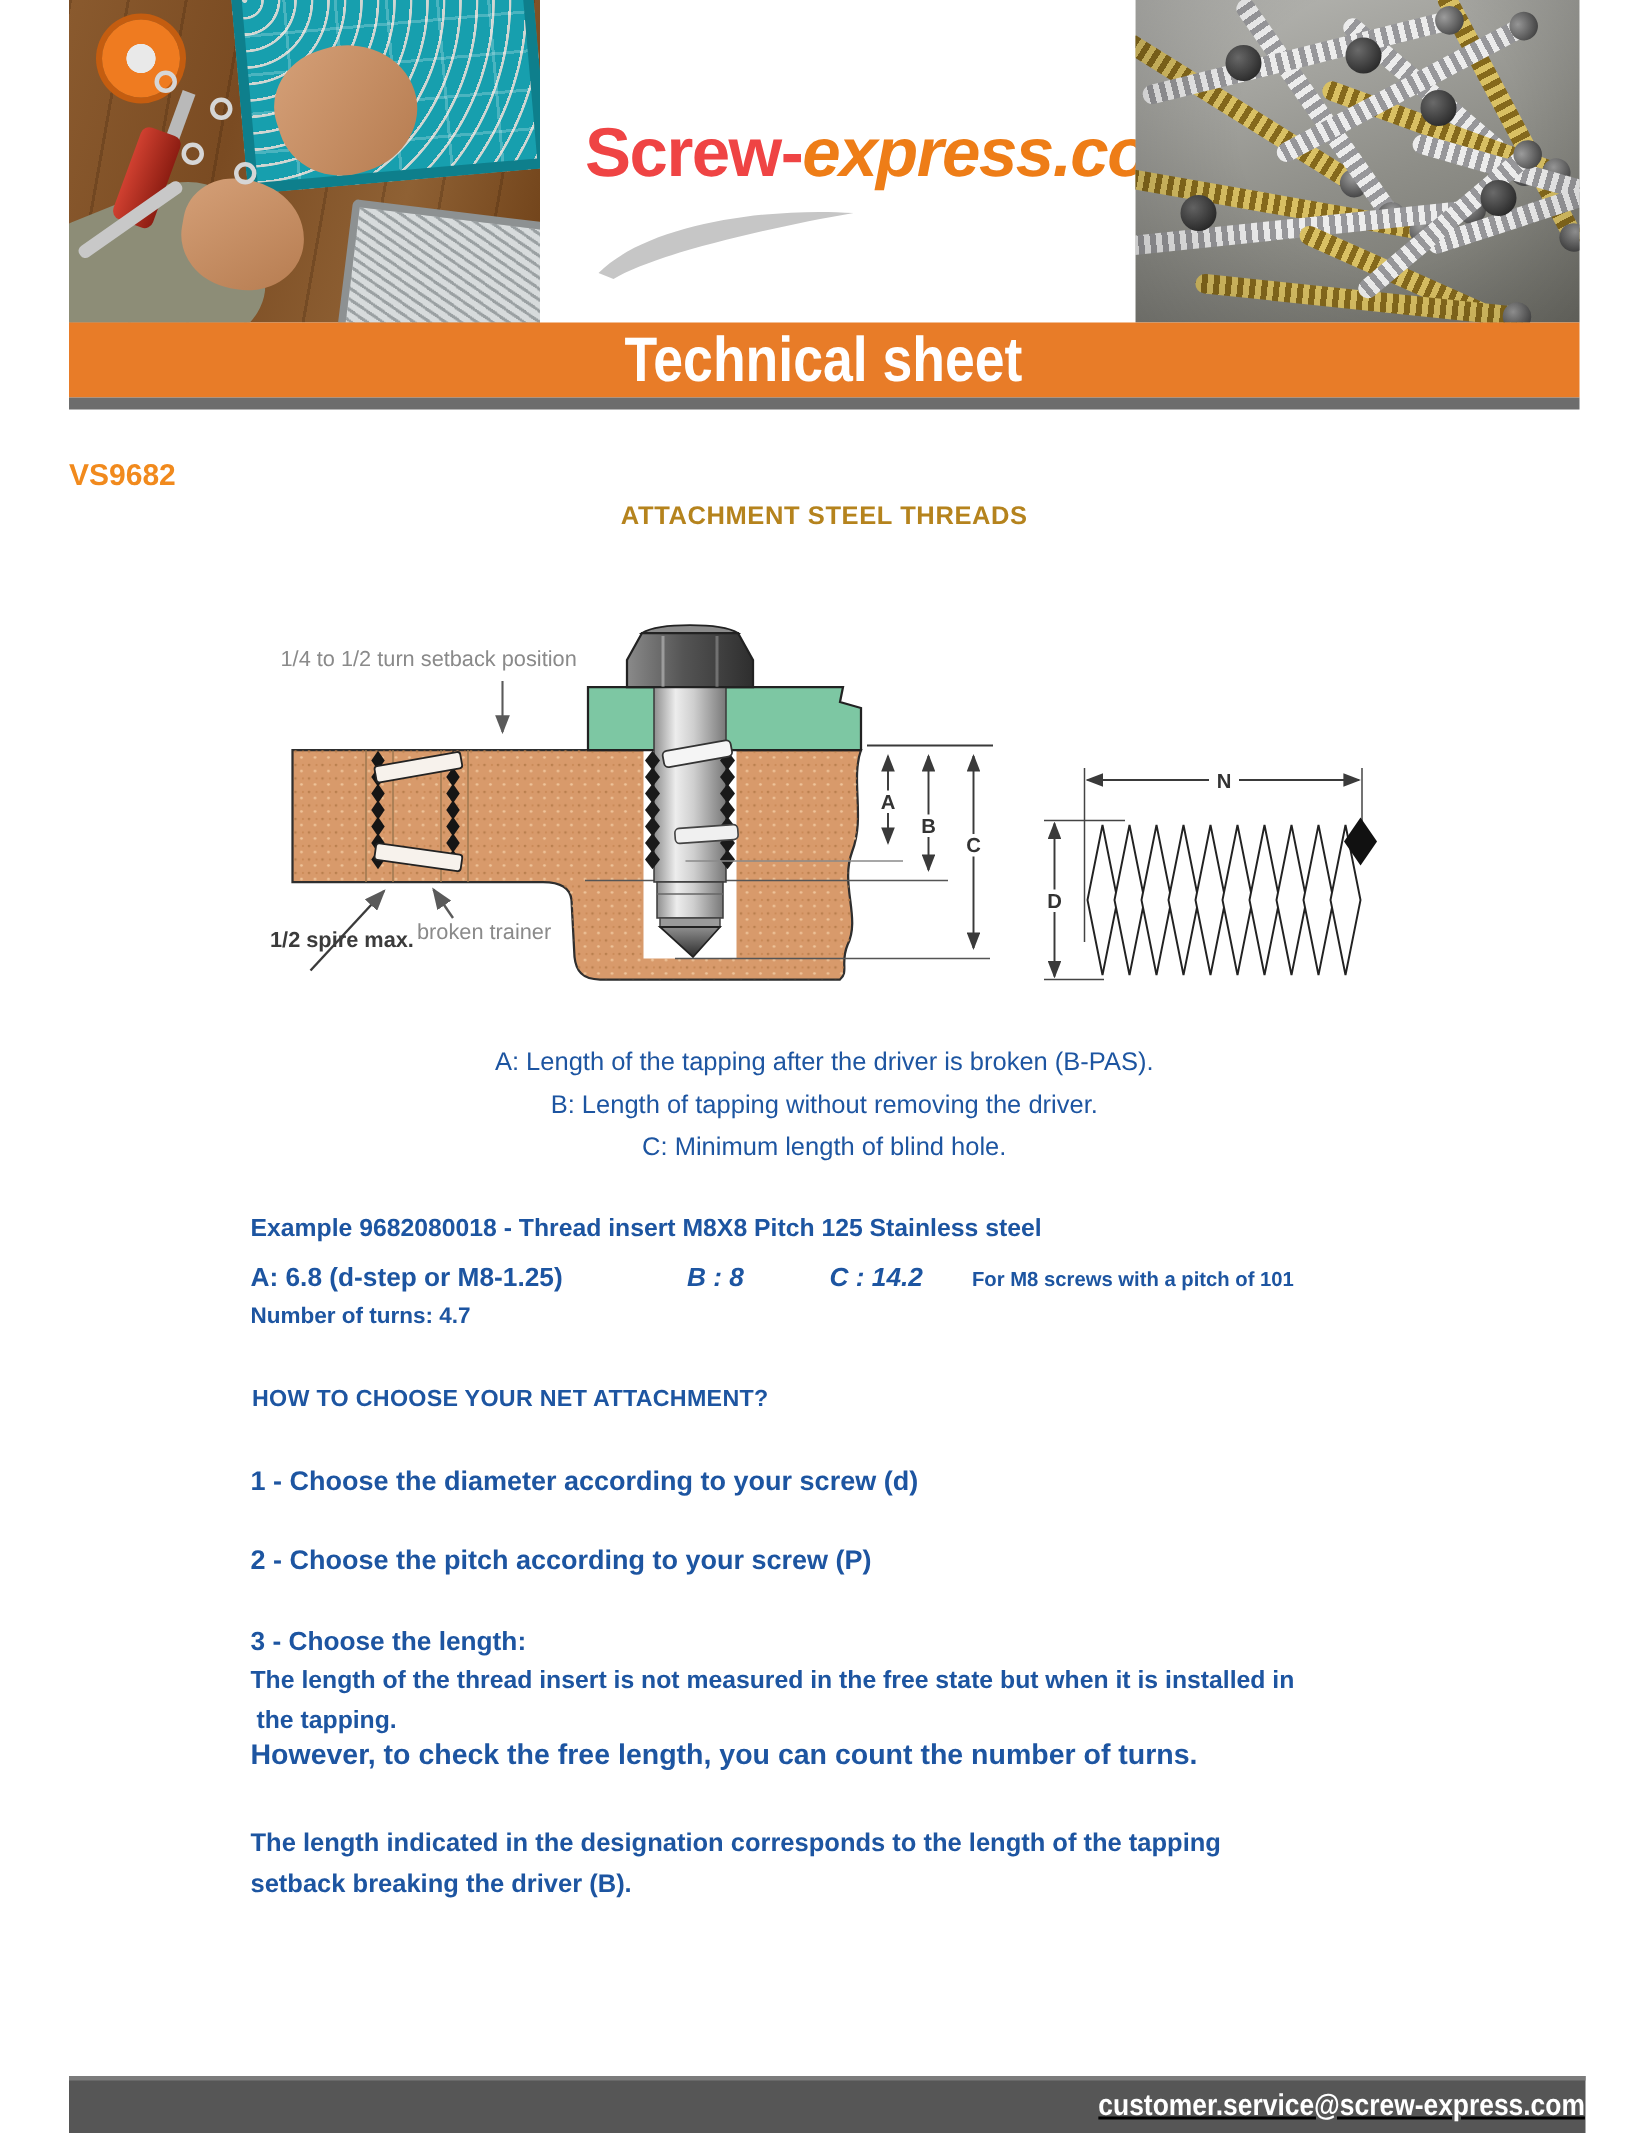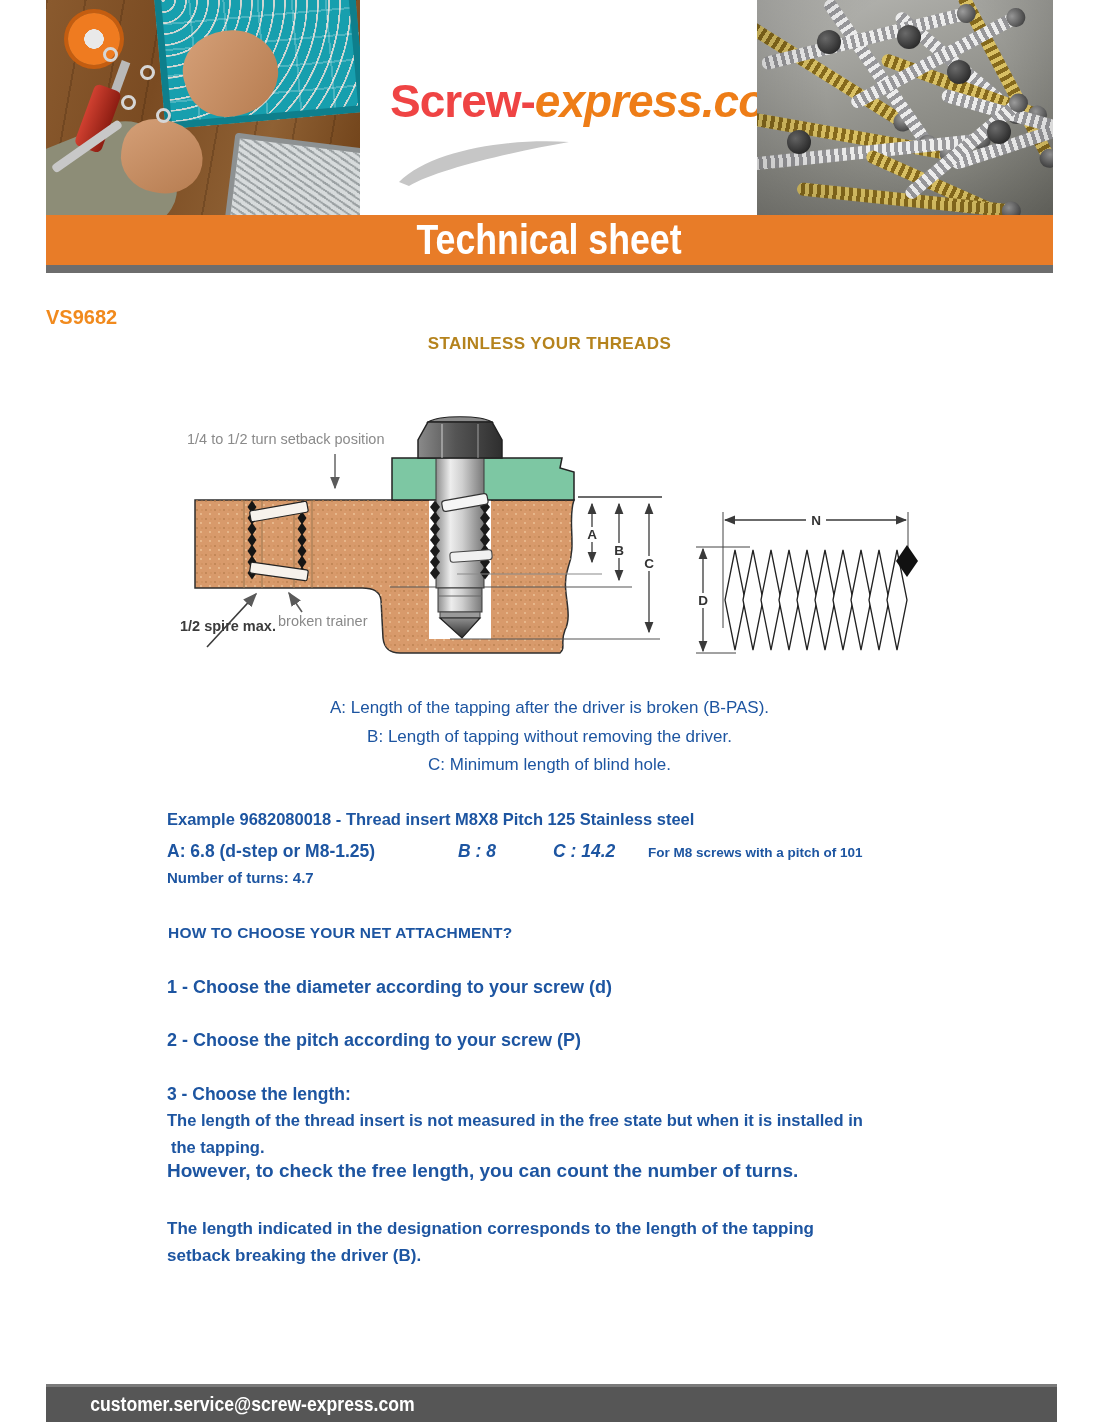--- a/index.html
+++ b/index.html
@@ -90,21 +90,21 @@
   .step3{left:167px;top:1084px;font-size:17.5px;}
   .p1a{left:167px;top:1111px;font-size:16.5px;}
   .p1b{left:171px;top:1138px;font-size:16.5px;}
   .p2{left:167px;top:1160px;font-size:19px;}
   .p3a{left:167px;top:1219px;font-size:17px;}
   .p3b{left:167px;top:1246px;font-size:17px;}
 
   
   .footer{position:absolute;left:46px;top:1384px;width:1011px;height:38px;background:#565656;
       border-top:3px solid #7b7b7b;box-sizing:border-box;display:flex;align-items:center;
-      padding-right:46px;}
+      justify-content:flex-end;text-decoration:underline;}
   .footer-text{display:inline-block;color:#fff;font-size:20px;font-weight:bold;
       transform:scaleX(.88);transform-origin:right center;}
 </style>
 </head>
 <body>
 
 <div class="page">
 
   <div class="header">
     <div class="photo photo-left">
@@ -155,21 +155,21 @@
         <div class="screwhead" style="left: 140px; top: 25px;"></div>
       </div>
   </div>
 
   <div class="banner">
     <span class="banner-text">Technical sheet</span>
   </div>
   <div class="gray-strip"></div>
 
   <div class="vs-title">VS9682</div>
-  <div class="vs-subtitle">STAINLESS YOUR THREADS</div>
+  <div class="vs-subtitle">ATTACHMENT STEEL THREADS</div>
 
   <svg class="diagram" width="780" height="300" viewBox="0 0 780 300">
     <defs>
       <pattern id="stipple" width="9" height="9" patternUnits="userSpaceOnUse">
         <circle cx="2" cy="2" r="0.9" fill="#b97f4e"></circle>
         <circle cx="6" cy="6" r="0.9" fill="#eec49a"></circle>
         <circle cx="7" cy="2" r="0.7" fill="#c2804a" opacity=".7"></circle>
       </pattern>
       <linearGradient id="gShank" x1="0" y1="0" x2="1" y2="0">
         <stop offset="0" stop-color="#8e8e8e"></stop>

